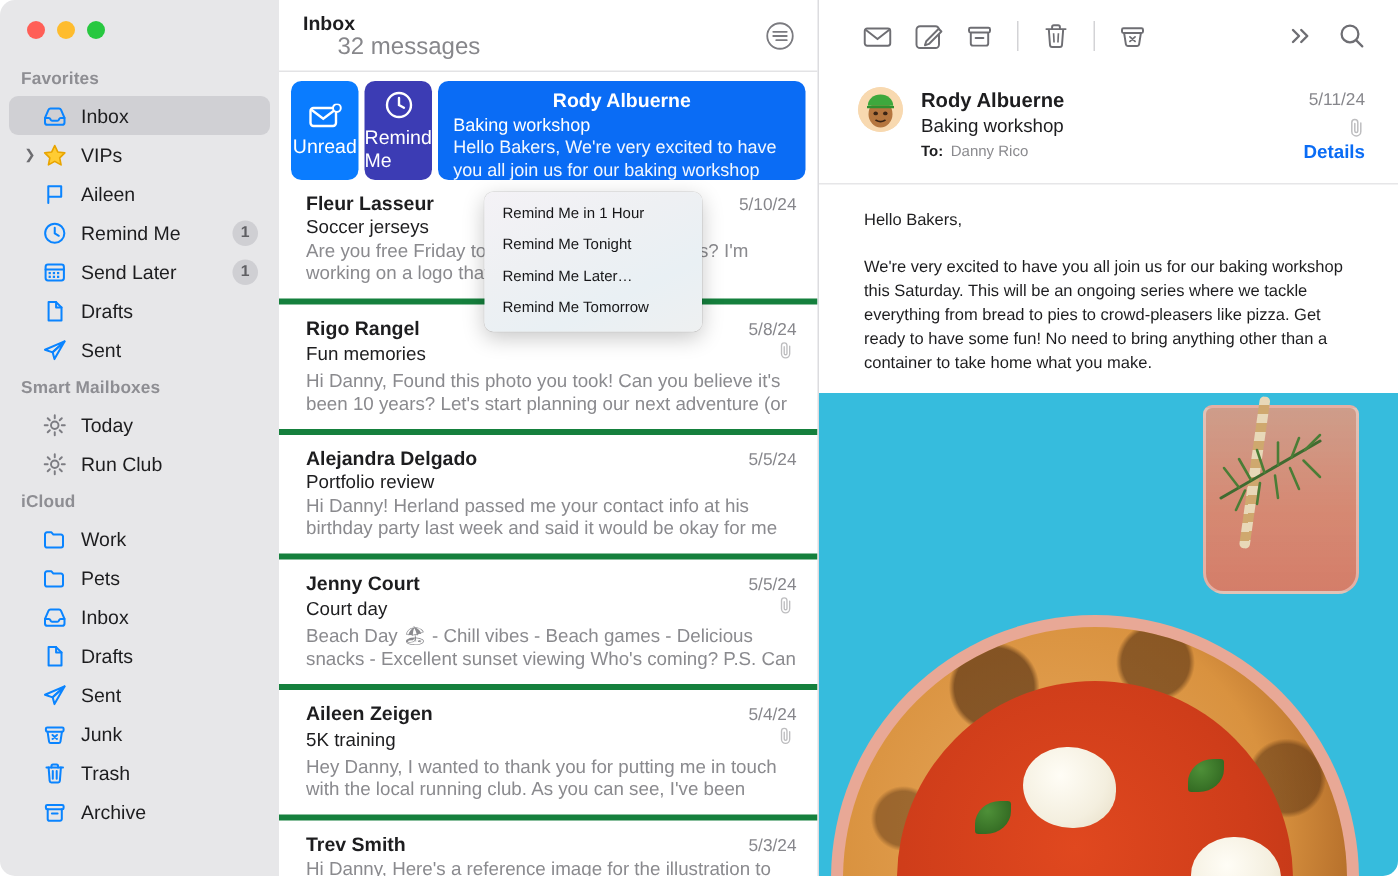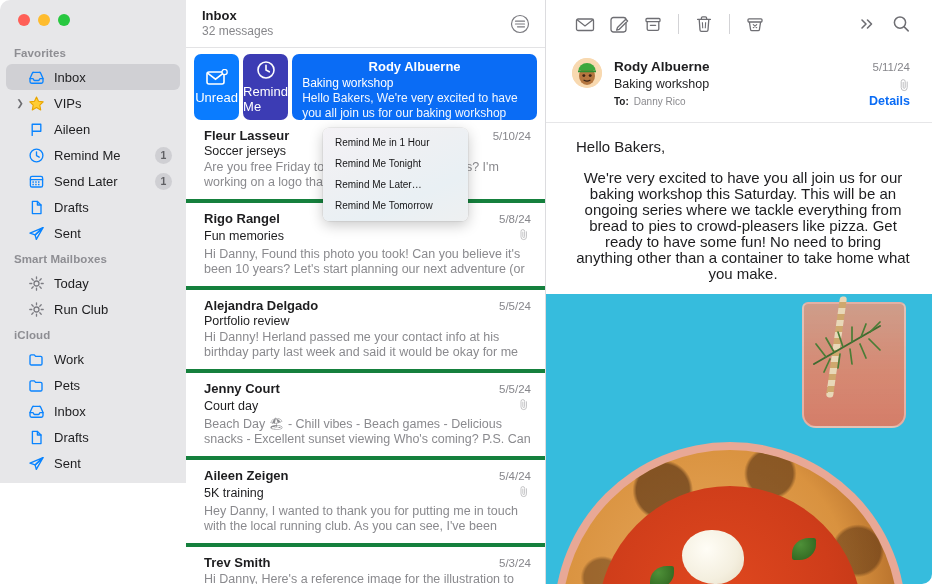--- a/index.html
+++ b/index.html
@@ -14,21 +14,21 @@
     position: relative;
     width: 932px; height: 584px;
     display: flex;
     border-radius: 10px;
     overflow: hidden;
     background: #fff;
   }
 
   
   .sidebar {
-    width: 186px; height: 483px;
+    width: 186px; height: 584px;
     background: #e7e7e9;
     flex: 0 0 186px;
     padding-top: 0;
     position: relative;
     overflow: hidden;
   }
   .traffic {
     height: 40px;
     display: flex;
     align-items: center;
@@ -95,21 +95,21 @@
   }
   .list-head {
     height: 48px;
     flex: 0 0 48px;
     border-bottom: 1px solid #e3e3e5;
     display: flex; align-items: center;
     padding: 0 14px 0 16px;
   }
   .lh-text { flex: 1 1 auto; }
   .lh-title { font-size: 13px; font-weight: bold; color: #1d1d1f; line-height: 15px; }
-  .lh-sub { font-size: 12px; color: #87878b; line-height: 15px; margin-top: 1px; }
+  .lh-sub { font-size: 16px; color: #87878b; line-height: 15px; margin-top: 1px; margin-left: 23px; }
   .filter-btn { width: 22px; height: 22px; }
 
   .list-body { flex: 1 1 auto; position: relative; overflow: hidden; }
 
   
   .swipe-row {
     position: relative;
     height: 72px;
     display: flex;
     padding: 6px 8px 0 8px;
@@ -217,22 +217,22 @@
   .mh-to span { color: #8a8a8e; margin-left: 5px; }
   .mh-right { text-align: right; flex: 0 0 auto; }
   .mh-date { font-size: 11.5px; color: #86868b; line-height: 18px; }
   .mh-clip { height: 17px; display: flex; justify-content: flex-end; align-items: center; opacity: .45; }
   .mh-details { font-size: 12.5px; color: #0a6cf5; font-weight: bold; line-height: 17px; }
 
   .mail-body {
     padding: 16px 22px 12px 30px;
     flex: 0 0 auto;
   }
-  .mb-p { font-size: 15px; color: #1d1d1f; line-height: 16px; }
-  .mb-p + .mb-p { margin-top: 15px; text-align: center; }
+  .mb-p { font-size: 11px; color: #1d1d1f; line-height: 16px; }
+  .mb-p + .mb-p { margin-top: 15px; }
 
   .photo {
     flex: 1 1 auto;
     position: relative;
     background: #36bcdd;
     overflow: hidden;
   }
   .plate {
     position: absolute;
     left: 8px; top: 148px;

